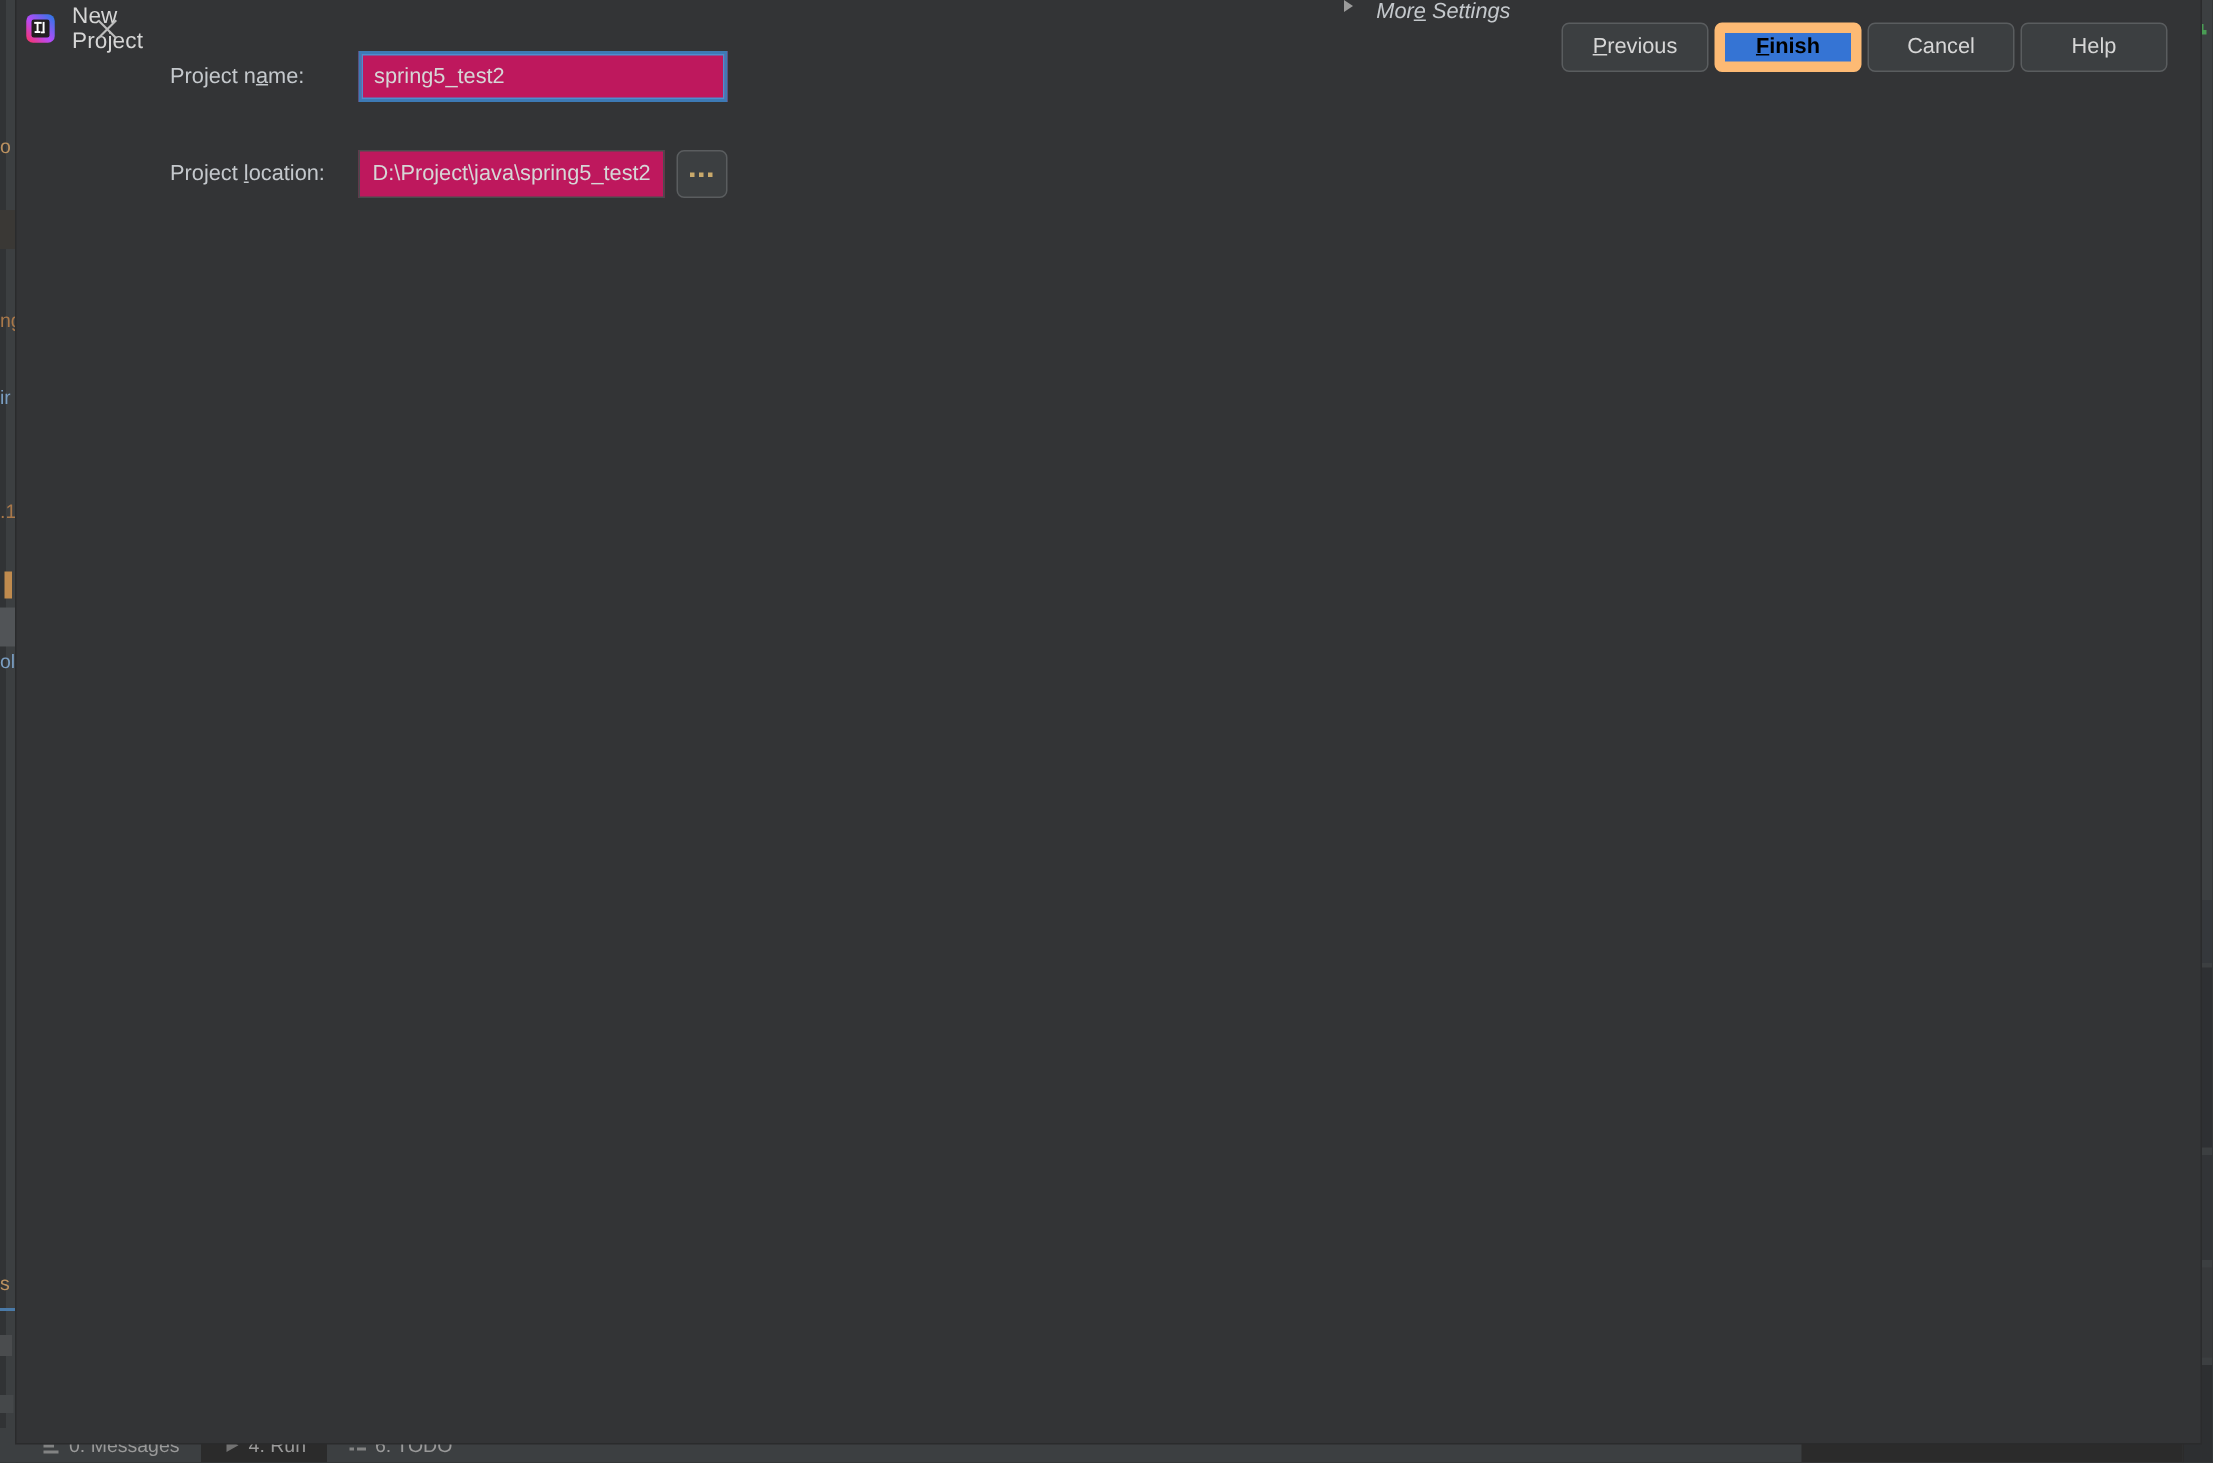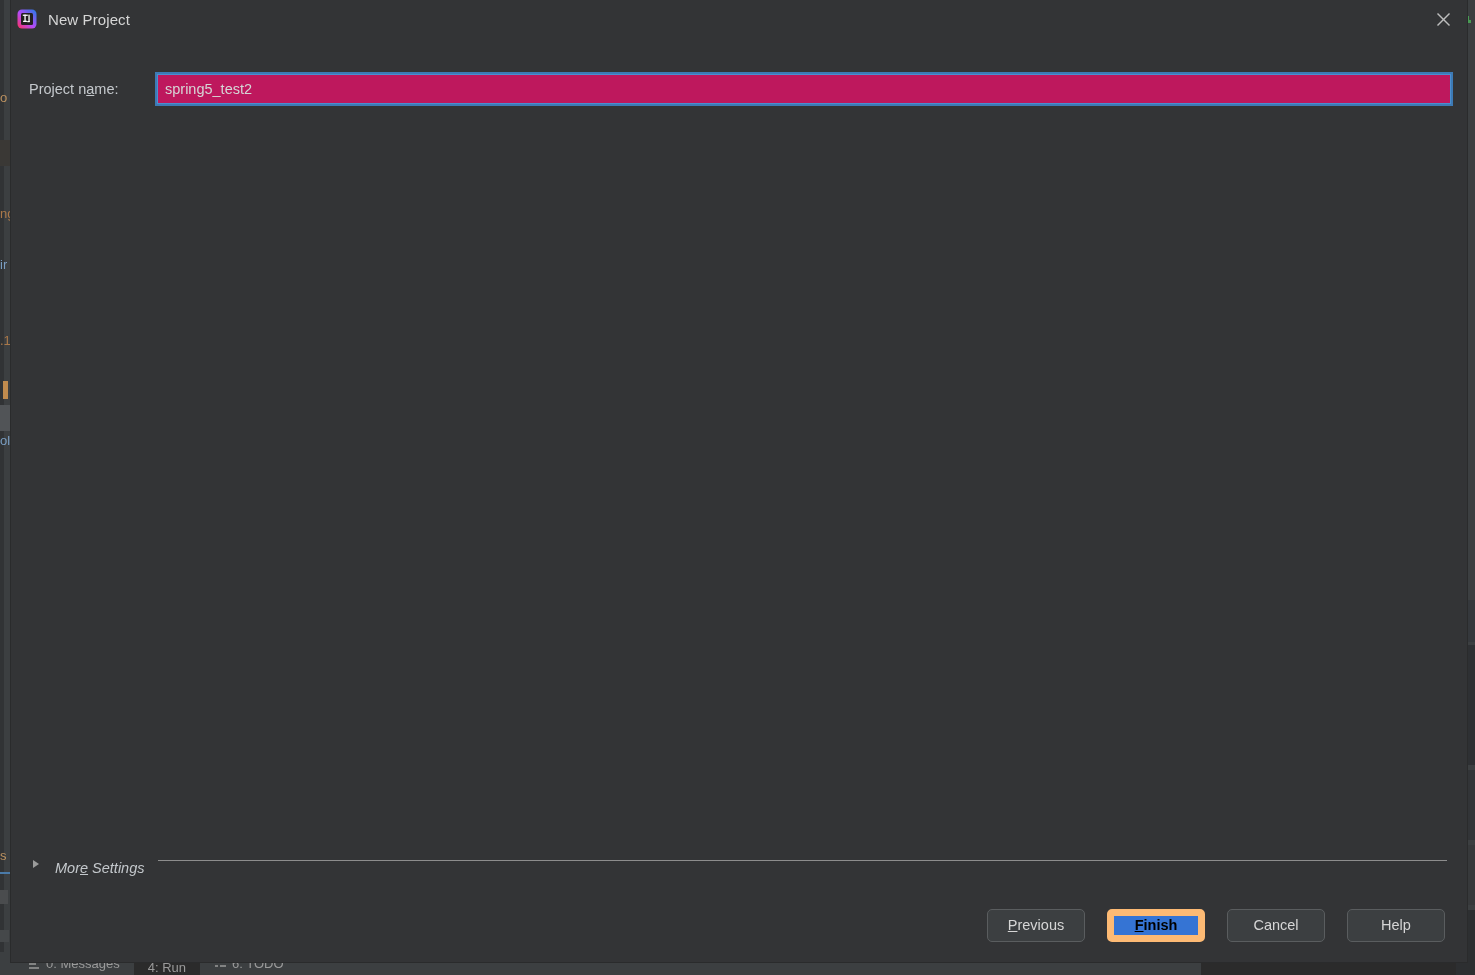--- a/index.html
+++ b/index.html
@@ -87,38 +87,38 @@
     overflow: hidden;
   }
   .status-item {
     display: flex;
     align-items: center;
     gap: 5px;
     padding: 0 14px;
     height: 23px;
     white-space: nowrap;
   }
-  .status-item.active { background: #2b2b2b; flex-direction: column; }
+  .status-item.active { background: #2b2b2b; }
   .status-ico {
     display: inline-block;
     width: 13px; height: 13px;
     opacity: .75;
   }
 
   
   .dialog {
     position: absolute;
     left: 11px;
     top: 0;
     width: 1456px;
     height: 962px;
     background: #333436;
     box-shadow: 0 0 0 1px #2a2b2c;
     display: flex;
-    flex-direction: column;
+    flex-direction: row;
   }
 
   .titlebar {
     height: 38px;
     flex: 0 0 38px;
     display: flex;
     align-items: center;
     padding: 0 0 0 6px;
     position: relative;
   }
@@ -231,21 +231,21 @@
     margin-left: 4px;
   }
 
   
   .footer {
     height: 62px;
     flex: 0 0 62px;
     display: flex;
     align-items: center;
     justify-content: flex-end;
-    gap: 22px;
+    gap: 4px;
     padding: 0 22px 6px 0;
   }
   .btn {
     min-width: 98px;
     height: 33px;
     border-radius: 5px;
     background: #3c3f41;
     border: 1px solid #5a5d5f;
     color: #d6d6d6;
     font-size: 14.5px;
@@ -362,20 +362,31 @@
 
     <div class="form">
 
       <div class="form-row">
         <label class="form-label">Project n<u>a</u>me:</label>
         <div class="text-field focused">
           <span>spring5_test2</span>
         </div>
       </div>
 
+      <div class="form-row">
+        <label class="form-label">Project <u>l</u>ocation:</label>
+        <div class="text-field plain">
+          <span>D:\Project\java\spring5_test2</span>
+        </div>
+        <div class="browse-btn">
+          <span class="dot"></span>
+          <span class="dot"></span>
+          <span class="dot"></span>
+        </div>
+      </div>
 
     </div>
 
     <div class="body-spacer"></div>
 
     <div class="more-settings">
       <span class="twisty"></span>
       <span class="more-label">Mor<u>e</u> Settings</span>
       <span class="more-sep"></span>
     </div>

